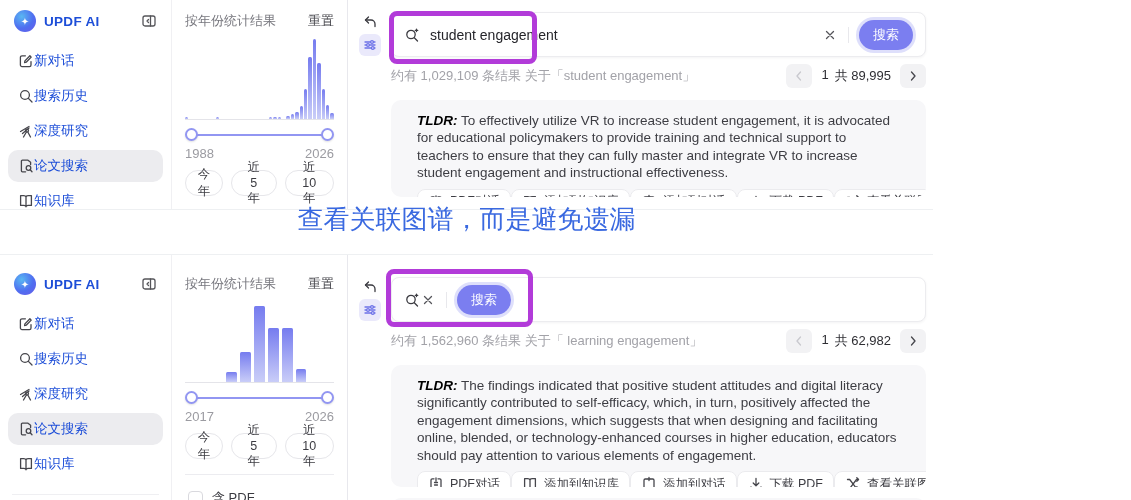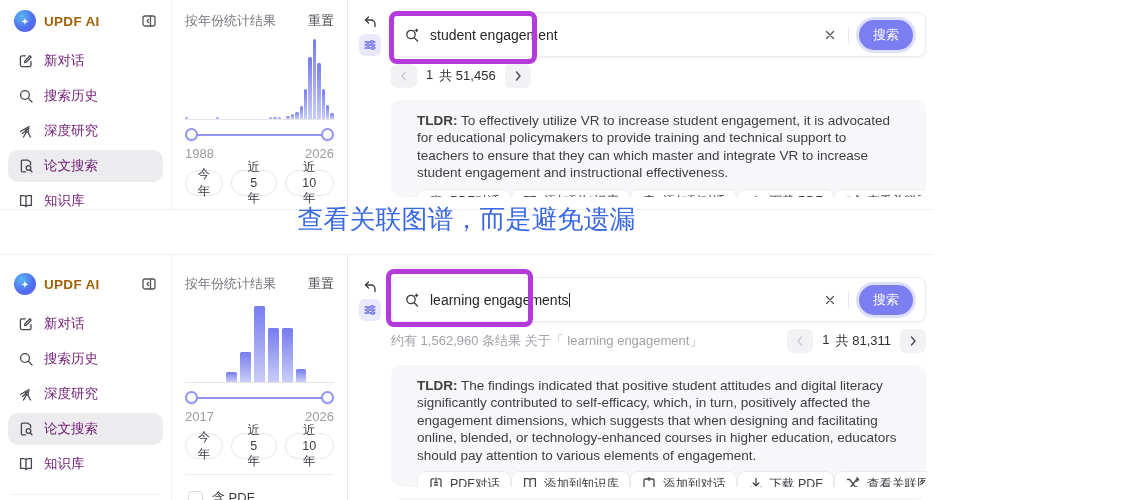--- a/index.html
+++ b/index.html
@@ -12,24 +12,24 @@
   .panel.bottom { top:254px; height:246px; border-top:1px solid #eef0f2; }
 
   
   .sidebar { position:absolute; left:0; top:0; bottom:0; width:172px; border-right:1px solid #f0f0f3; }
   .panel.top .sidebar { padding-top:6px; }
   .panel.bottom .sidebar { padding-top:14px; }
   .logo-row { display:flex; align-items:center; gap:8px; padding:4px 14px 10px 14px; }
   .logo-badge { width:22px; height:22px; border-radius:50%; flex:0 0 auto;
     background:radial-gradient(circle at 35% 30%, #59b7f2, #4f6ef0 55%, #6a5be8);
     display:flex; align-items:center; justify-content:center; color:#fff; font-size:10px; }
-  .brand { font-weight:bold; font-size:13.5px; color:#a16207; letter-spacing:.3px; flex:1; }
+  .brand { font-weight:bold; font-size:13.5px; color:#1d4ed8; letter-spacing:.3px; flex:1; }
   .collapse-btn { color:#55555a; display:flex; }
-  .side-item { display:flex; align-items:center; gap:10px; margin:3px 8px; padding:7px 10px;
-    border-radius:10px; font-size:13.5px; color:#701a75; cursor:default;font-family:Liberation Serif, serif; }
+  .side-item { display:flex; align-items:center; margin:3px 8px; padding:7px 10px;
+    border-radius:10px; font-size:13.5px; color:#1d4ed8; cursor:default;font-family:Liberation Serif, serif; }
   .side-item.active { background:#ececef; }
   .side-item .ic { display:flex; color:#46464c; }
   .side-divider { height:1px; background:#efeff2; margin:14px 12px 0 12px; }
 
   
   .filters { position:absolute; left:172px; top:0; bottom:0; width:176px; border-right:1px solid #e8e8ed; }
   .panel.top .filters { padding-top:12px; }
   .panel.bottom .filters { padding-top:20px; }
   .f-head { display:flex; justify-content:space-between; padding:0 13px; font-size:13px; }
   .f-title { color:#77777e; }
@@ -80,21 +80,21 @@
   .pg-btn { width:26px; height:24px; border-radius:6px; background:#f2f2f4; display:flex;
     align-items:center; justify-content:center; }
   .pg-btn.prev { color:#c8c8ce; } .pg-btn.next { color:#46464c; }
   .pg-info { font-size:13px; color:#2e2e33; display:flex; gap:6px; }
 
   .tldr-card { margin:13px 0 0 43px; background:#f7f7f9; border-radius:10px; padding:12px 26px 10px 26px;
     overflow:hidden; }
   .panel.top .tldr-card { height:97px; }
   .panel.bottom .tldr-card { height:122px; }
   .tldr-text { font-size:13.5px; line-height:17.4px; color:#3d3d43; }
-  .tldr-text b { color:#404040; }
+  .tldr-text b { color:#000000;font-style:italic; }
   .actions-row { display:flex; margin-top:7px; }
   .action-btn { height:26px; padding:0 10px; background:#fff; border:1px solid #ebebee; border-radius:8px;
     display:flex; align-items:center; gap:6px; font-size:12.5px; color:#3c3c42; white-space:nowrap;
     font-family:inherit; }
   .action-btn .ic { display:flex; color:#46464c; }
   .next-card-stub { margin:11px 0 0 43px; height:24px; background:#f7f7f9; border-radius:10px; }
 
   
   .overlay { position:absolute; left:0; top:205px; width:933px; text-align:center;
     color:#3a69e0; z-index:5; pointer-events:none; }
@@ -258,39 +258,40 @@
         <span class="clear-btn">
             <svg width="16" height="16" viewBox="0 0 16 16" fill="none" stroke="currentColor" stroke-width="1.3" stroke-linecap="round" stroke-linejoin="round">
               <path d="M4.5 4.5l7 7M11.5 4.5l-7 7"></path>
             </svg>
           </span>
         <span class="v-div"></span>
         <button class="search-btn">搜索</button>
       </div>
     </div>
     <div class="result-row">
+      <span class="result-summary">约有 1,029,109 条结果 关于「student engagement」</span>
       <div class="pager">
         <span class="pg-btn prev">
             <svg width="16" height="16" viewBox="0 0 16 16" fill="none" stroke="currentColor" stroke-width="1.3" stroke-linecap="round" stroke-linejoin="round">
               <path d="M9.5 4L6 8l3.5 4"></path>
             </svg>
           </span>
         <span class="pg-info">
           <span>1</span>
-          <span>共 51,456</span>
+          <span>共 89,995</span>
         </span>
         <span class="pg-btn next">
             <svg width="16" height="16" viewBox="0 0 16 16" fill="none" stroke="currentColor" stroke-width="1.3" stroke-linecap="round" stroke-linejoin="round">
               <path d="M6.5 4L10 8l-3.5 4"></path>
             </svg>
           </span>
       </div>
     </div>
     <div class="tldr-card">
-      <div class="tldr-text"><b>TLDR:</b> <span>To effectively utilize VR to increase student engagement, it is advocated for educational policymakers to provide training and technical support to teachers to ensure that they can which master and integrate VR to increase student engagement and instructional effectiveness.</span></div>
+      <div class="tldr-text"><b>TLDR:</b> <span>To effectively utilize VR to increase student engagement, it is advocated for educational policymakers to provide training and technical support to teachers to ensure that they can fully master and integrate VR to increase student engagement and instructional effectiveness.</span></div>
       <div class="actions-row">
           <button class="action-btn">
             <span class="ic">
               <svg width="16" height="16" viewBox="0 0 16 16" fill="none" stroke="currentColor" stroke-width="1.3" stroke-linecap="round" stroke-linejoin="round">
                 <path d="M10 2.8h1.8A1.2 1.2 0 0 1 13 4v8a1.2 1.2 0 0 1-1.2 1.2H4.2A1.2 1.2 0 0 1 3 12V4a1.2 1.2 0 0 1 1.2-1.2H6"></path>
                 <path d="M8 2v3M6.5 6.5h3M6.5 9h3"></path>
               </svg>
             </span>
             <span>PDF对话</span>
           </button>
@@ -464,41 +465,40 @@
           </span>
       </div>
       <div class="search-card">
         <span class="search-glyph">
             <svg width="16" height="16" viewBox="0 0 16 16" fill="none" stroke="currentColor" stroke-width="1.3" stroke-linecap="round" stroke-linejoin="round">
               <circle cx="7" cy="7.5" r="4.2"></circle>
               <path d="M10.3 10.8L13.5 14"></path>
               <path d="M12.5 2.2v2.4M11.3 3.4h2.4"></path>
             </svg>
           </span>
-        <span class="query"><span>learning engagements</span><span class="caret"></span></span>
         <span class="clear-btn">
             <svg width="16" height="16" viewBox="0 0 16 16" fill="none" stroke="currentColor" stroke-width="1.3" stroke-linecap="round" stroke-linejoin="round">
               <path d="M4.5 4.5l7 7M11.5 4.5l-7 7"></path>
             </svg>
           </span>
         <span class="v-div"></span>
         <button class="search-btn">搜索</button>
       </div>
     </div>
     <div class="result-row">
       <span class="result-summary">约有 1,562,960 条结果 关于「 learning engagement」</span>
       <div class="pager">
         <span class="pg-btn prev">
             <svg width="16" height="16" viewBox="0 0 16 16" fill="none" stroke="currentColor" stroke-width="1.3" stroke-linecap="round" stroke-linejoin="round">
               <path d="M9.5 4L6 8l3.5 4"></path>
             </svg>
           </span>
         <span class="pg-info">
           <span>1</span>
-          <span>共 81,311</span>
+          <span>共 62,982</span>
         </span>
         <span class="pg-btn next">
             <svg width="16" height="16" viewBox="0 0 16 16" fill="none" stroke="currentColor" stroke-width="1.3" stroke-linecap="round" stroke-linejoin="round">
               <path d="M6.5 4L10 8l-3.5 4"></path>
             </svg>
           </span>
       </div>
     </div>
     <div class="tldr-card">
       <div class="tldr-text"><b>TLDR:</b> <span>The findings indicated that positive student attitudes and digital literacy significantly contributed to self-efficacy, which, in turn, positively affected the engagement dimensions, which suggests that when designing and facilitating online, blended, or technology-enhanced courses in higher education, educators should pay attention to various elements of engagement.</span></div>

